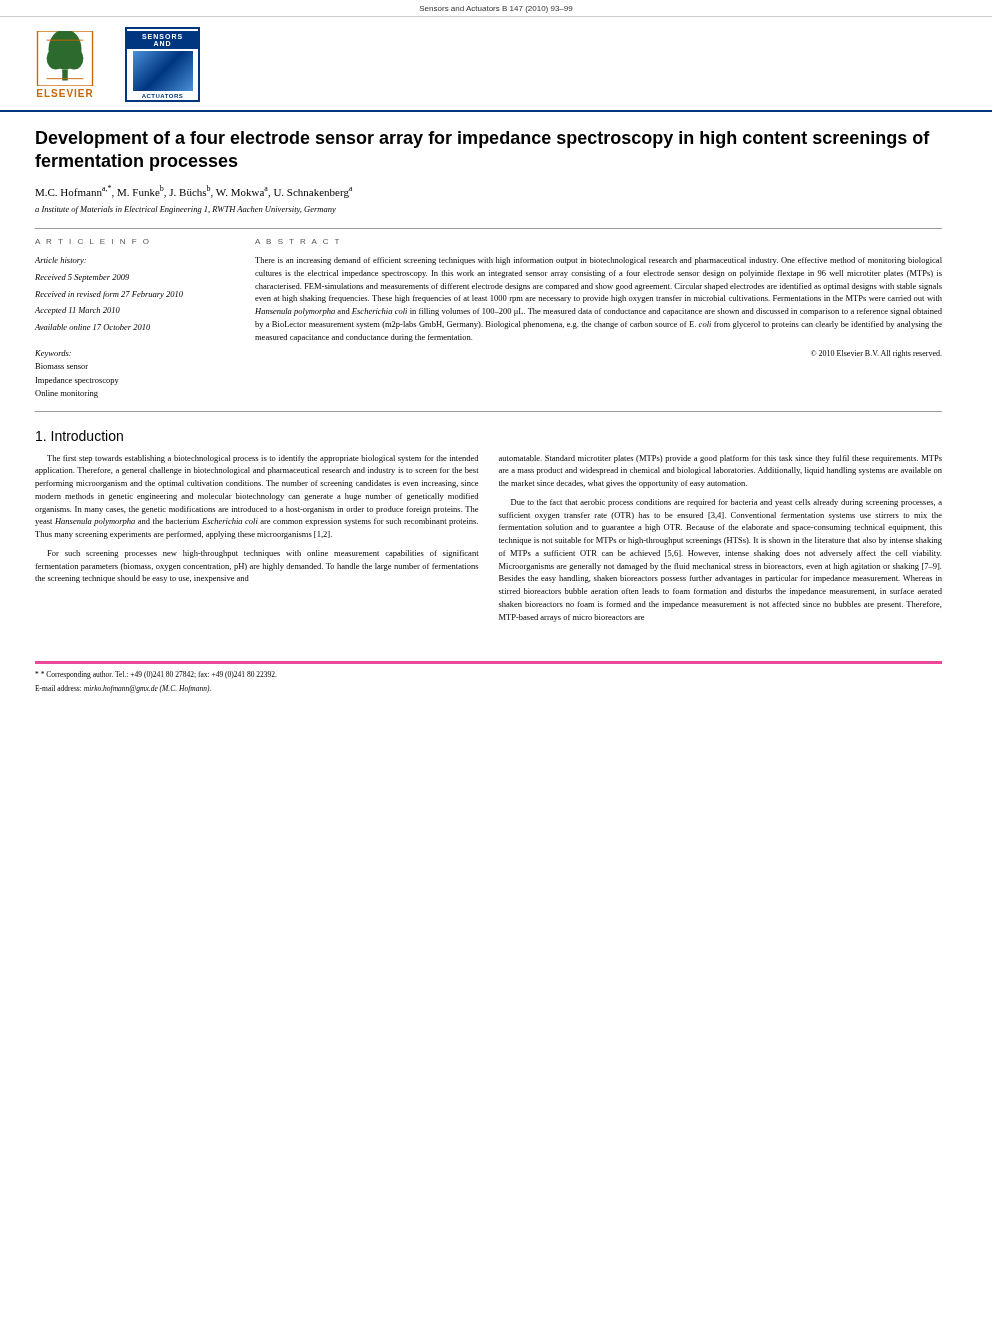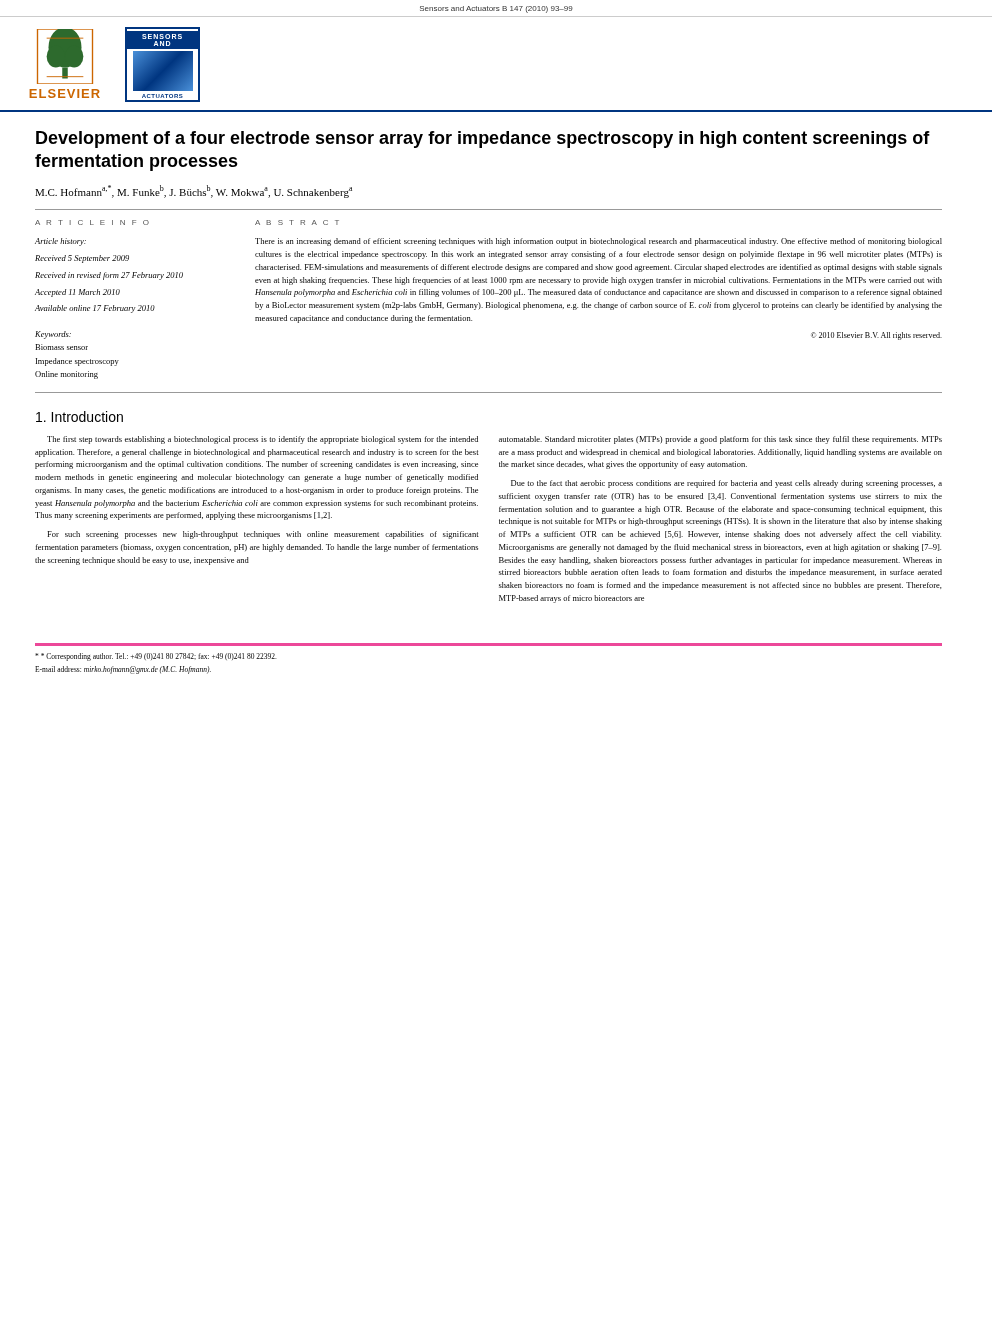--- a/index.html
+++ b/index.html
@@ -48,21 +48,21 @@
       align-items: center;
     }
 
     .elsevier-tree {
       width: 60px;
       height: 55px;
     }
 
     .elsevier-text {
       font-family: Arial, sans-serif;
-      font-size: 13px;
+      font-size: 10px;
       font-weight: bold;
       color: #cc6600;
       letter-spacing: 1px;
       margin-top: 2px;
     }
 
     .journal-title-center {
       flex: 1;
       text-align: center;
     }
@@ -349,33 +349,34 @@
 
   <div class="main-content">
 
     <div class="article-title">Development of a four electrode sensor array for impedance spectroscopy in high content screenings of fermentation processes</div>
 
     <div class="authors">
       M.C. Hofmann<span class="author-sup">a,*</span>, M. Funke<span class="author-sup">b</span>, J. Büchs<span class="author-sup">b</span>, W. Mokwa<span class="author-sup">a</span>, U. Schnakenberg<span class="author-sup">a</span>
     </div>
 
     <div class="affiliations">
+      <div>a Institute of Materials in Electrical Engineering 1, RWTH Aachen University, Germany</div>
     </div>
 
     <hr class="divider">
 
     <div class="two-col">
 
       <div class="col-left">
         <div class="section-label">A R T I C L E   I N F O</div>
         <div class="article-info-item">Article history:</div>
         <div class="article-info-item">Received 5 September 2009</div>
         <div class="article-info-item">Received in revised form 27 February 2010</div>
         <div class="article-info-item">Accepted 11 March 2010</div>
-        <div class="article-info-item">Available online 17 February 2010</div>
+        <div class="article-info-item">Available online 17 October 2010</div>
         <br>
         <div class="keywords-label italic">Keywords:</div>
         <div class="keyword-item">Biomass sensor</div>
         <div class="keyword-item">Impedance spectroscopy</div>
         <div class="keyword-item">Online monitoring</div>
       </div>
 
       <div class="col-right">
         <div class="section-label">A B S T R A C T</div>
         <div class="abstract-text">

